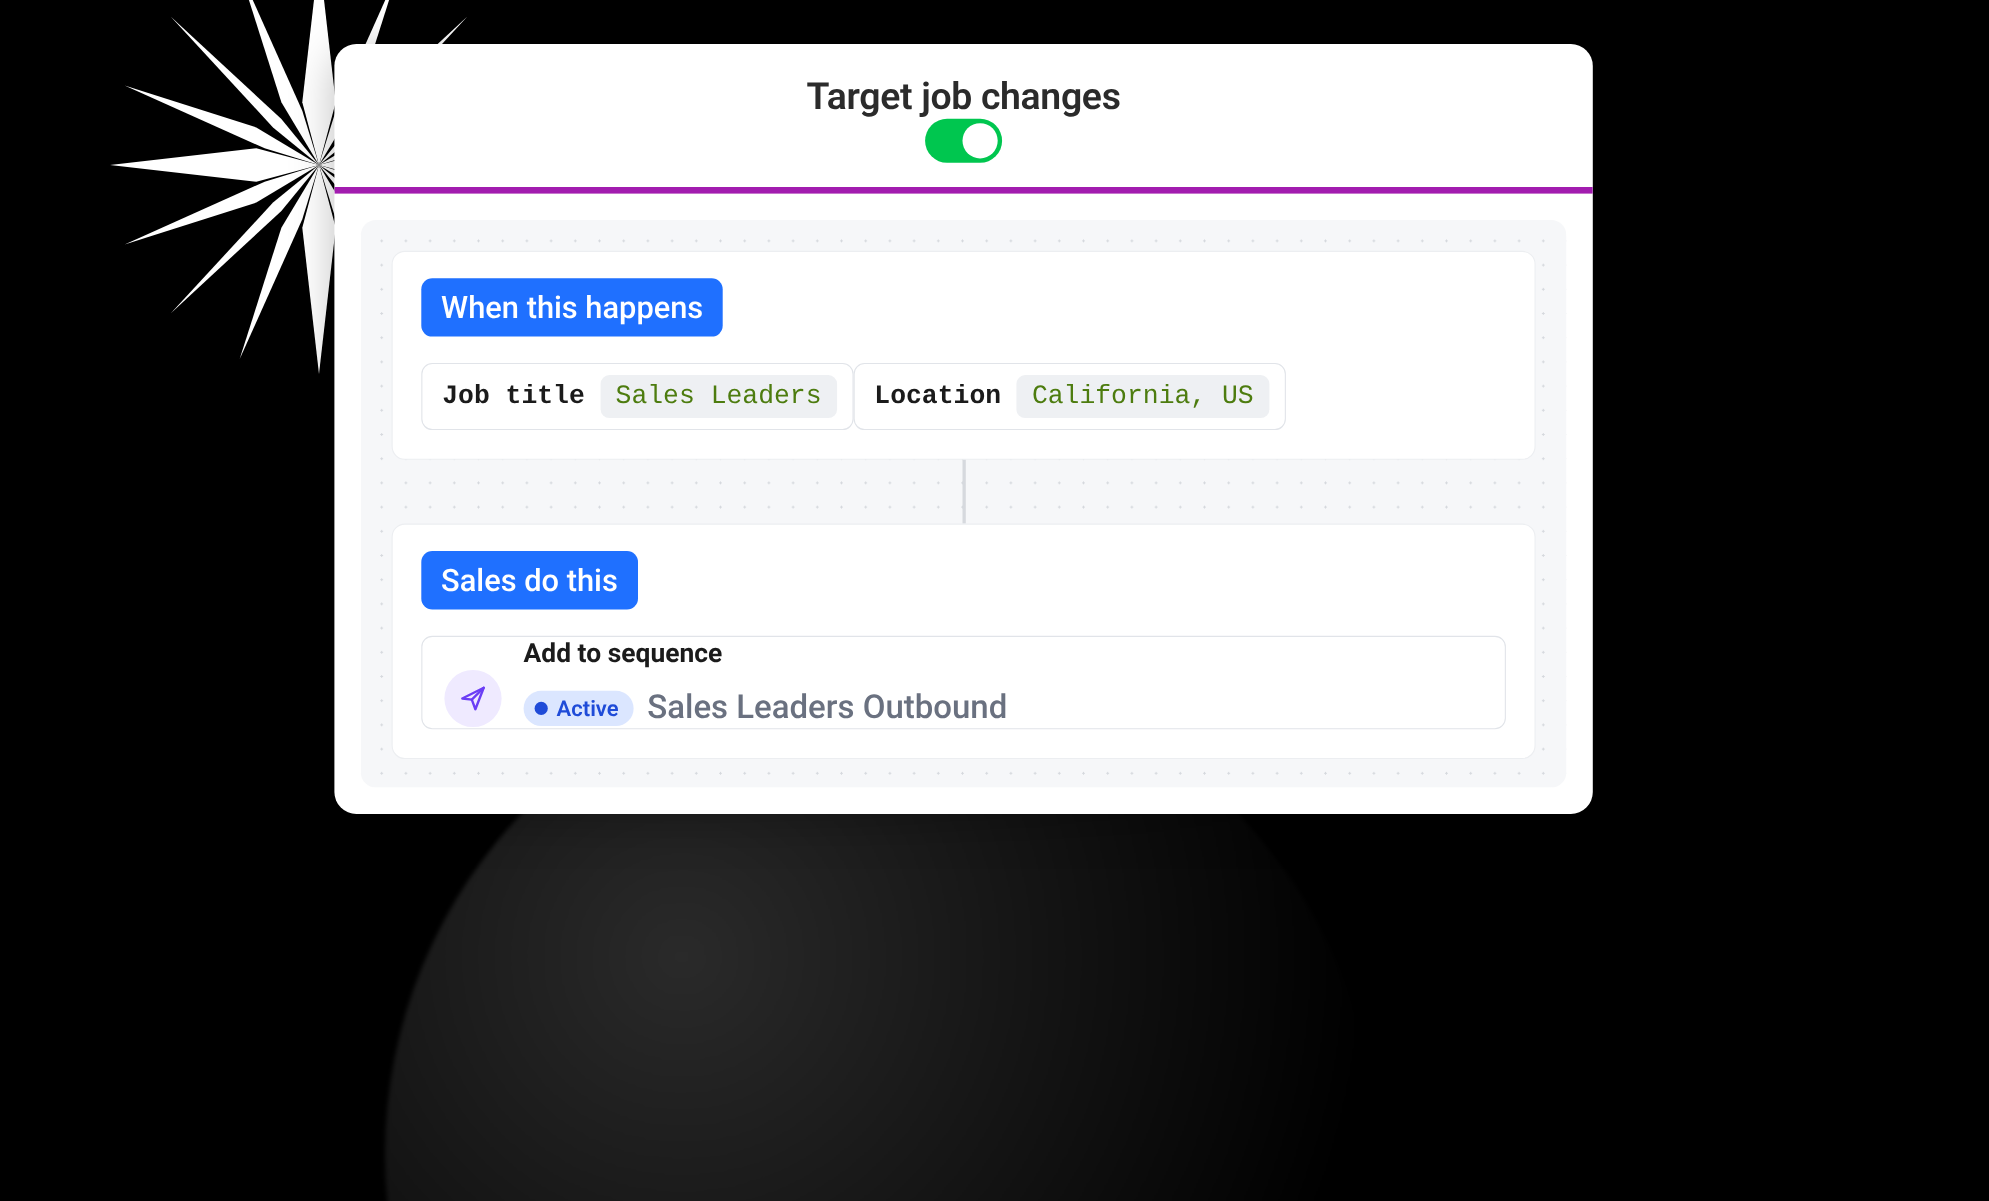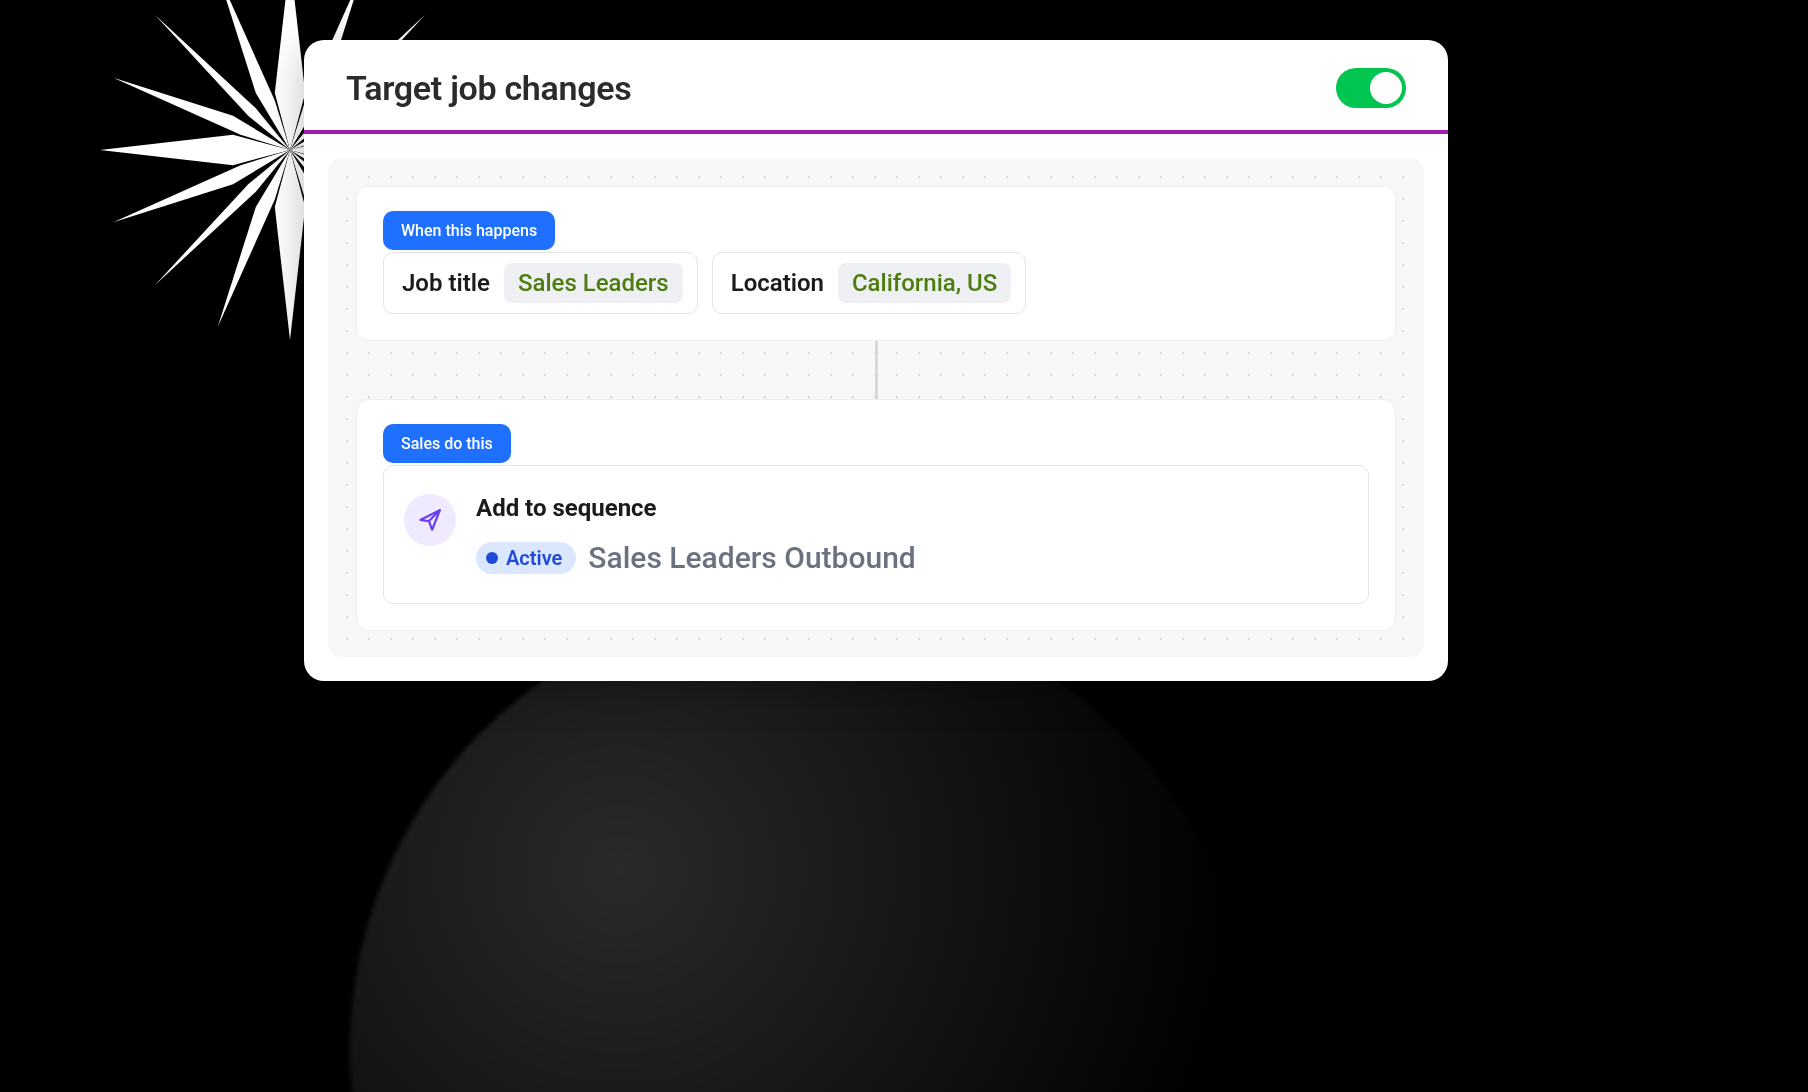--- a/index.html
+++ b/index.html
@@ -33,21 +33,22 @@
     box-shadow: 0 8px 40px rgba(0,0,0,0.25);
     z-index: 10;
     overflow: hidden;
   }
 
   .card-header {
     display: flex;
     align-items: center;
     justify-content: space-between;
     padding: 28px 42px 22px 42px;
-    border-bottom: 4px solid #a21caf;
+    border-bottom: 6px solid #a21caf;
+    flex-direction: column;
   }
   .card-title {
     font-size: 34px;
     font-weight: 600;
     color: #2b2b2b;
     letter-spacing: -0.3px;
   }
 
   .toggle {
     width: 70px;
@@ -82,31 +83,31 @@
     background: #fff;
     border: 1px solid #eceef1;
     border-radius: 12px;
     padding: 24px 26px 26px 26px;
   }
 
   .badge-blue {
     display: inline-block;
     background: #1f70ff;
     color: #fff;
-    font-size: 16px;
+    font-size: 28px;
     font-weight: 500;
     padding: 10px 18px;
     border-radius: 10px;
-    margin-bottom: 2px;
+    margin-bottom: 24px;
   }
 
   .filter-row {
     display: flex;
     flex-wrap: wrap;
-    gap: 14px;
+    font-family: Liberation Mono, monospace;
   }
   .filter-chip {
     display: inline-flex;
     align-items: center;
     gap: 14px;
     border: 1px solid #e1e4e9;
     border-radius: 10px;
     padding: 10px 14px 10px 18px;
     background: #fff;
     cursor: pointer;
@@ -127,25 +128,25 @@
 
   .connector {
     width: 3px;
     height: 58px;
     background: #d6d9de;
     margin: 0 auto;
   }
 
   .action-row {
     display: flex;
-    align-items: flex-start;
+    align-items: flex-end;
     gap: 20px;
     border: 1px solid #e1e4e9;
     border-radius: 10px;
-    padding: 28px 20px;
+    padding: 1px 20px;
     background: #fff;
     cursor: pointer;
   }
   .action-icon {
     width: 52px;
     height: 52px;
     border-radius: 50%;
     background: #efeaff;
     display: flex;
     align-items: center;

